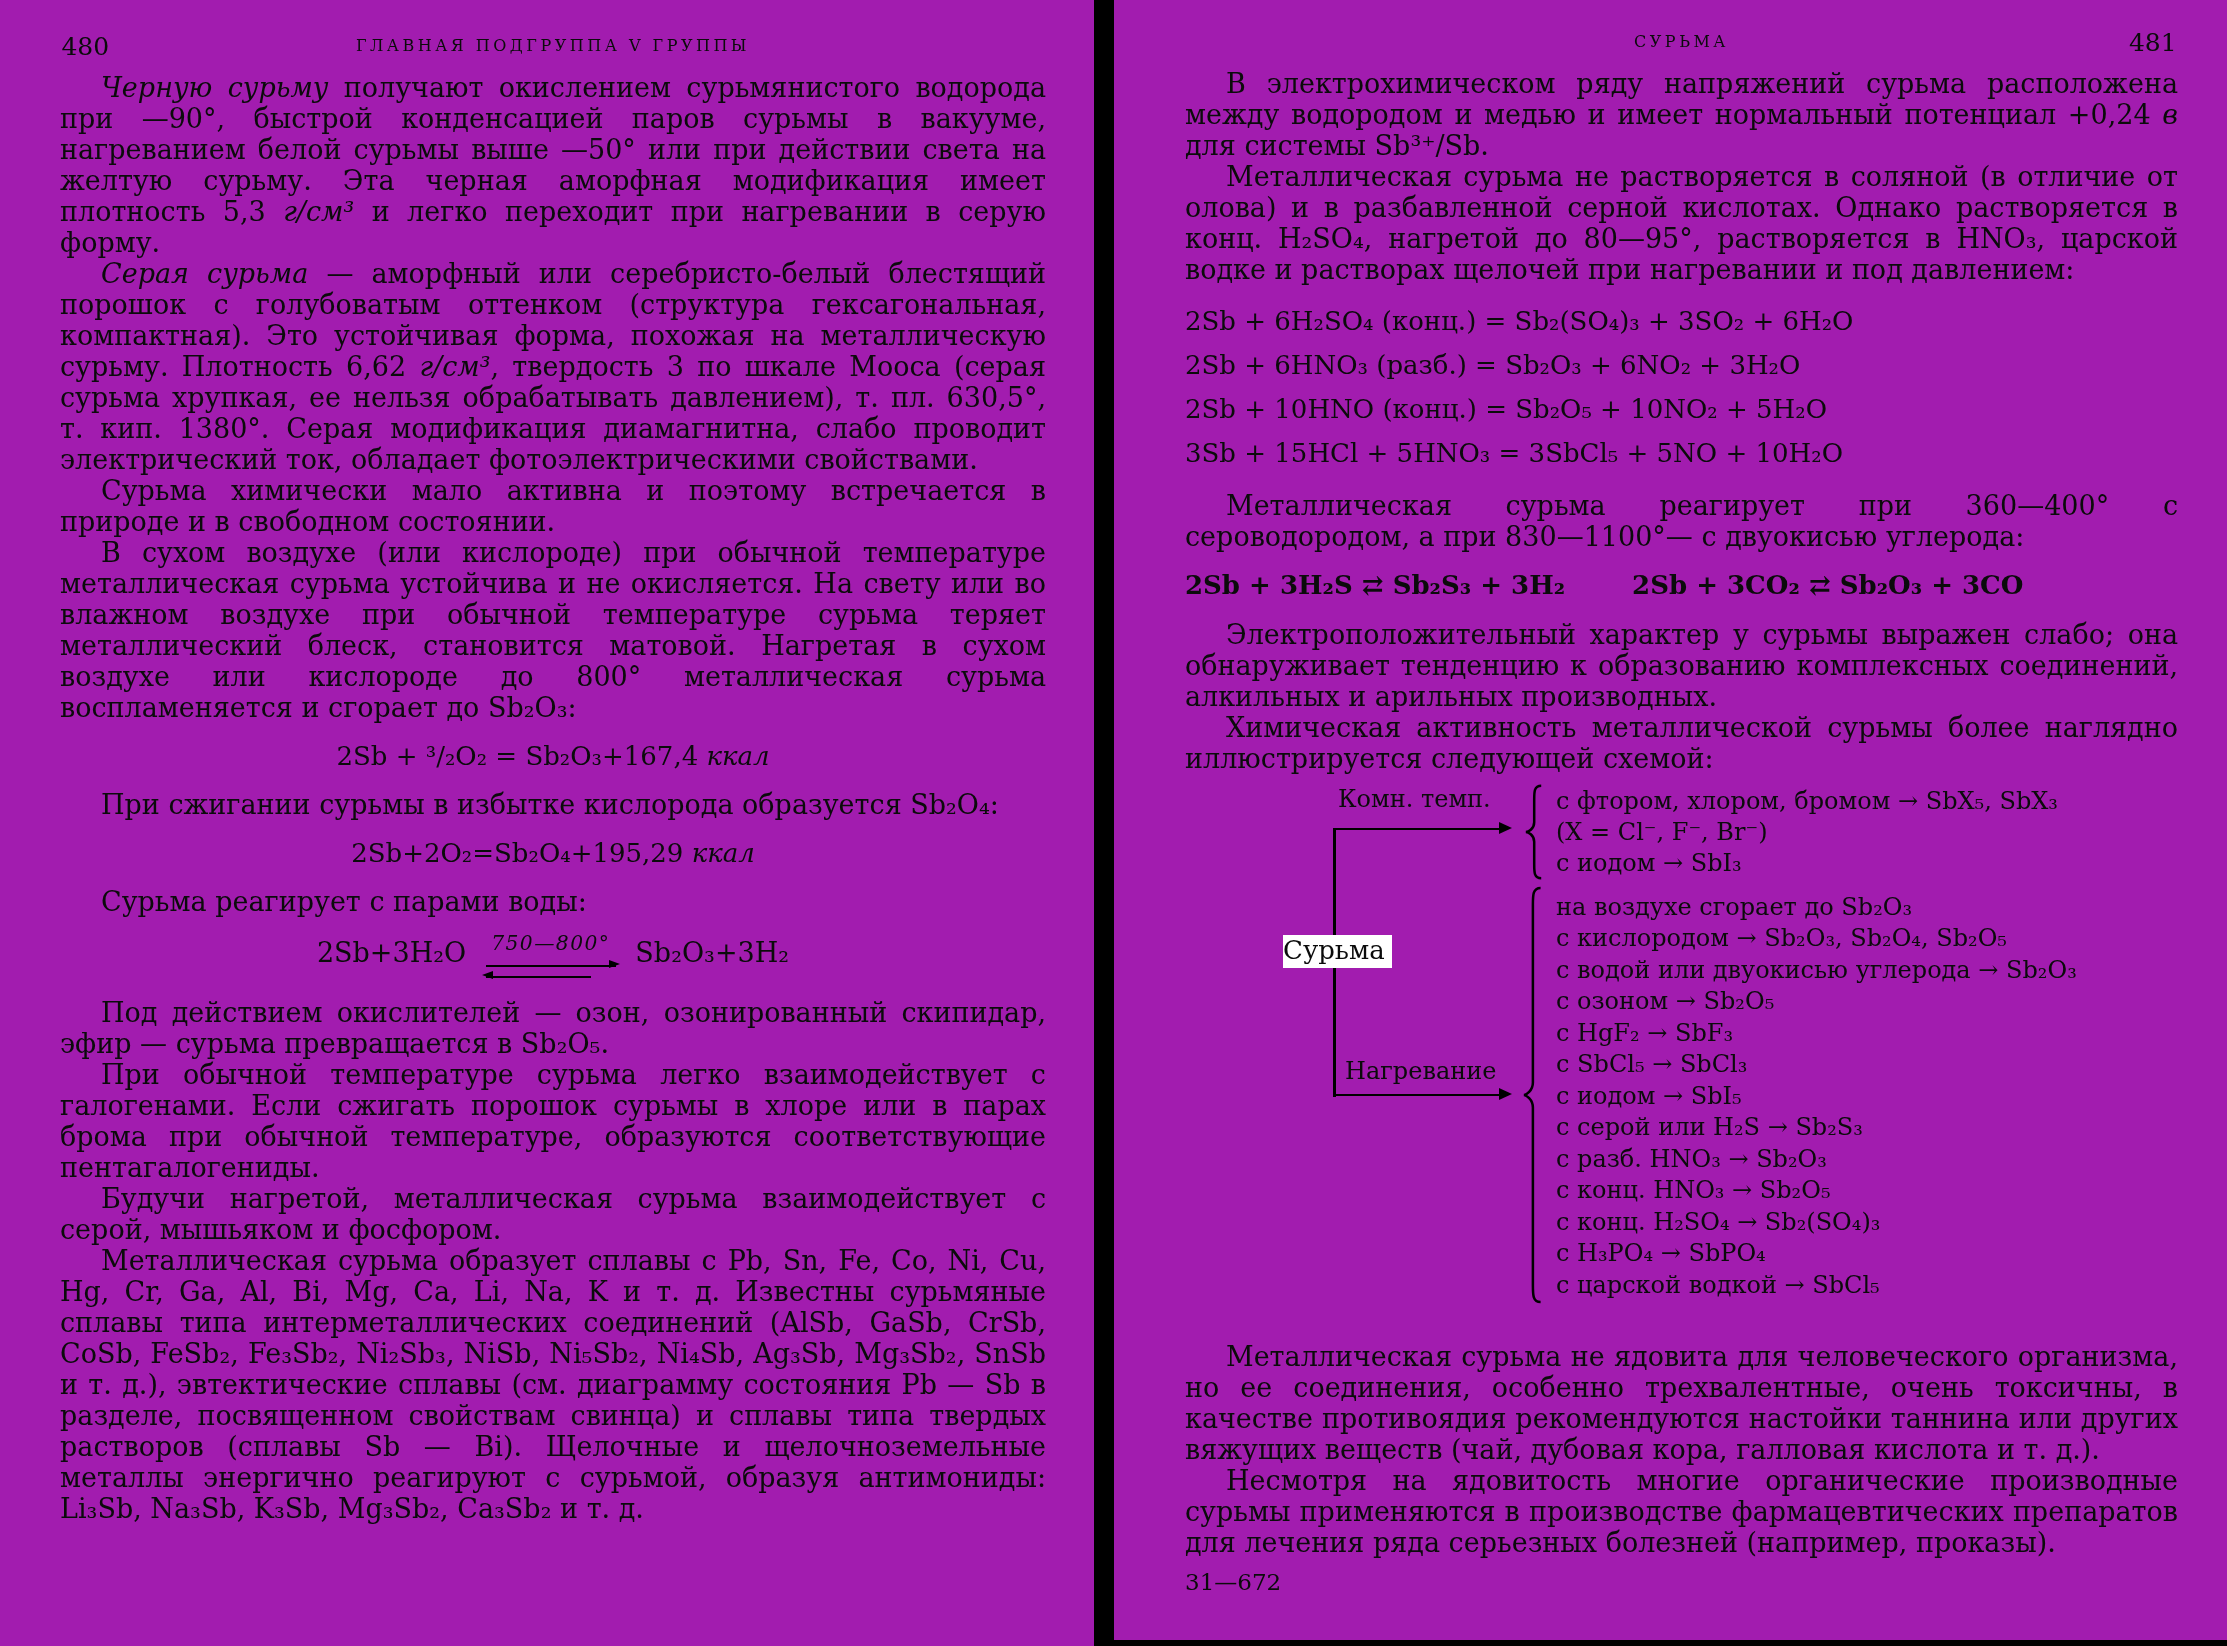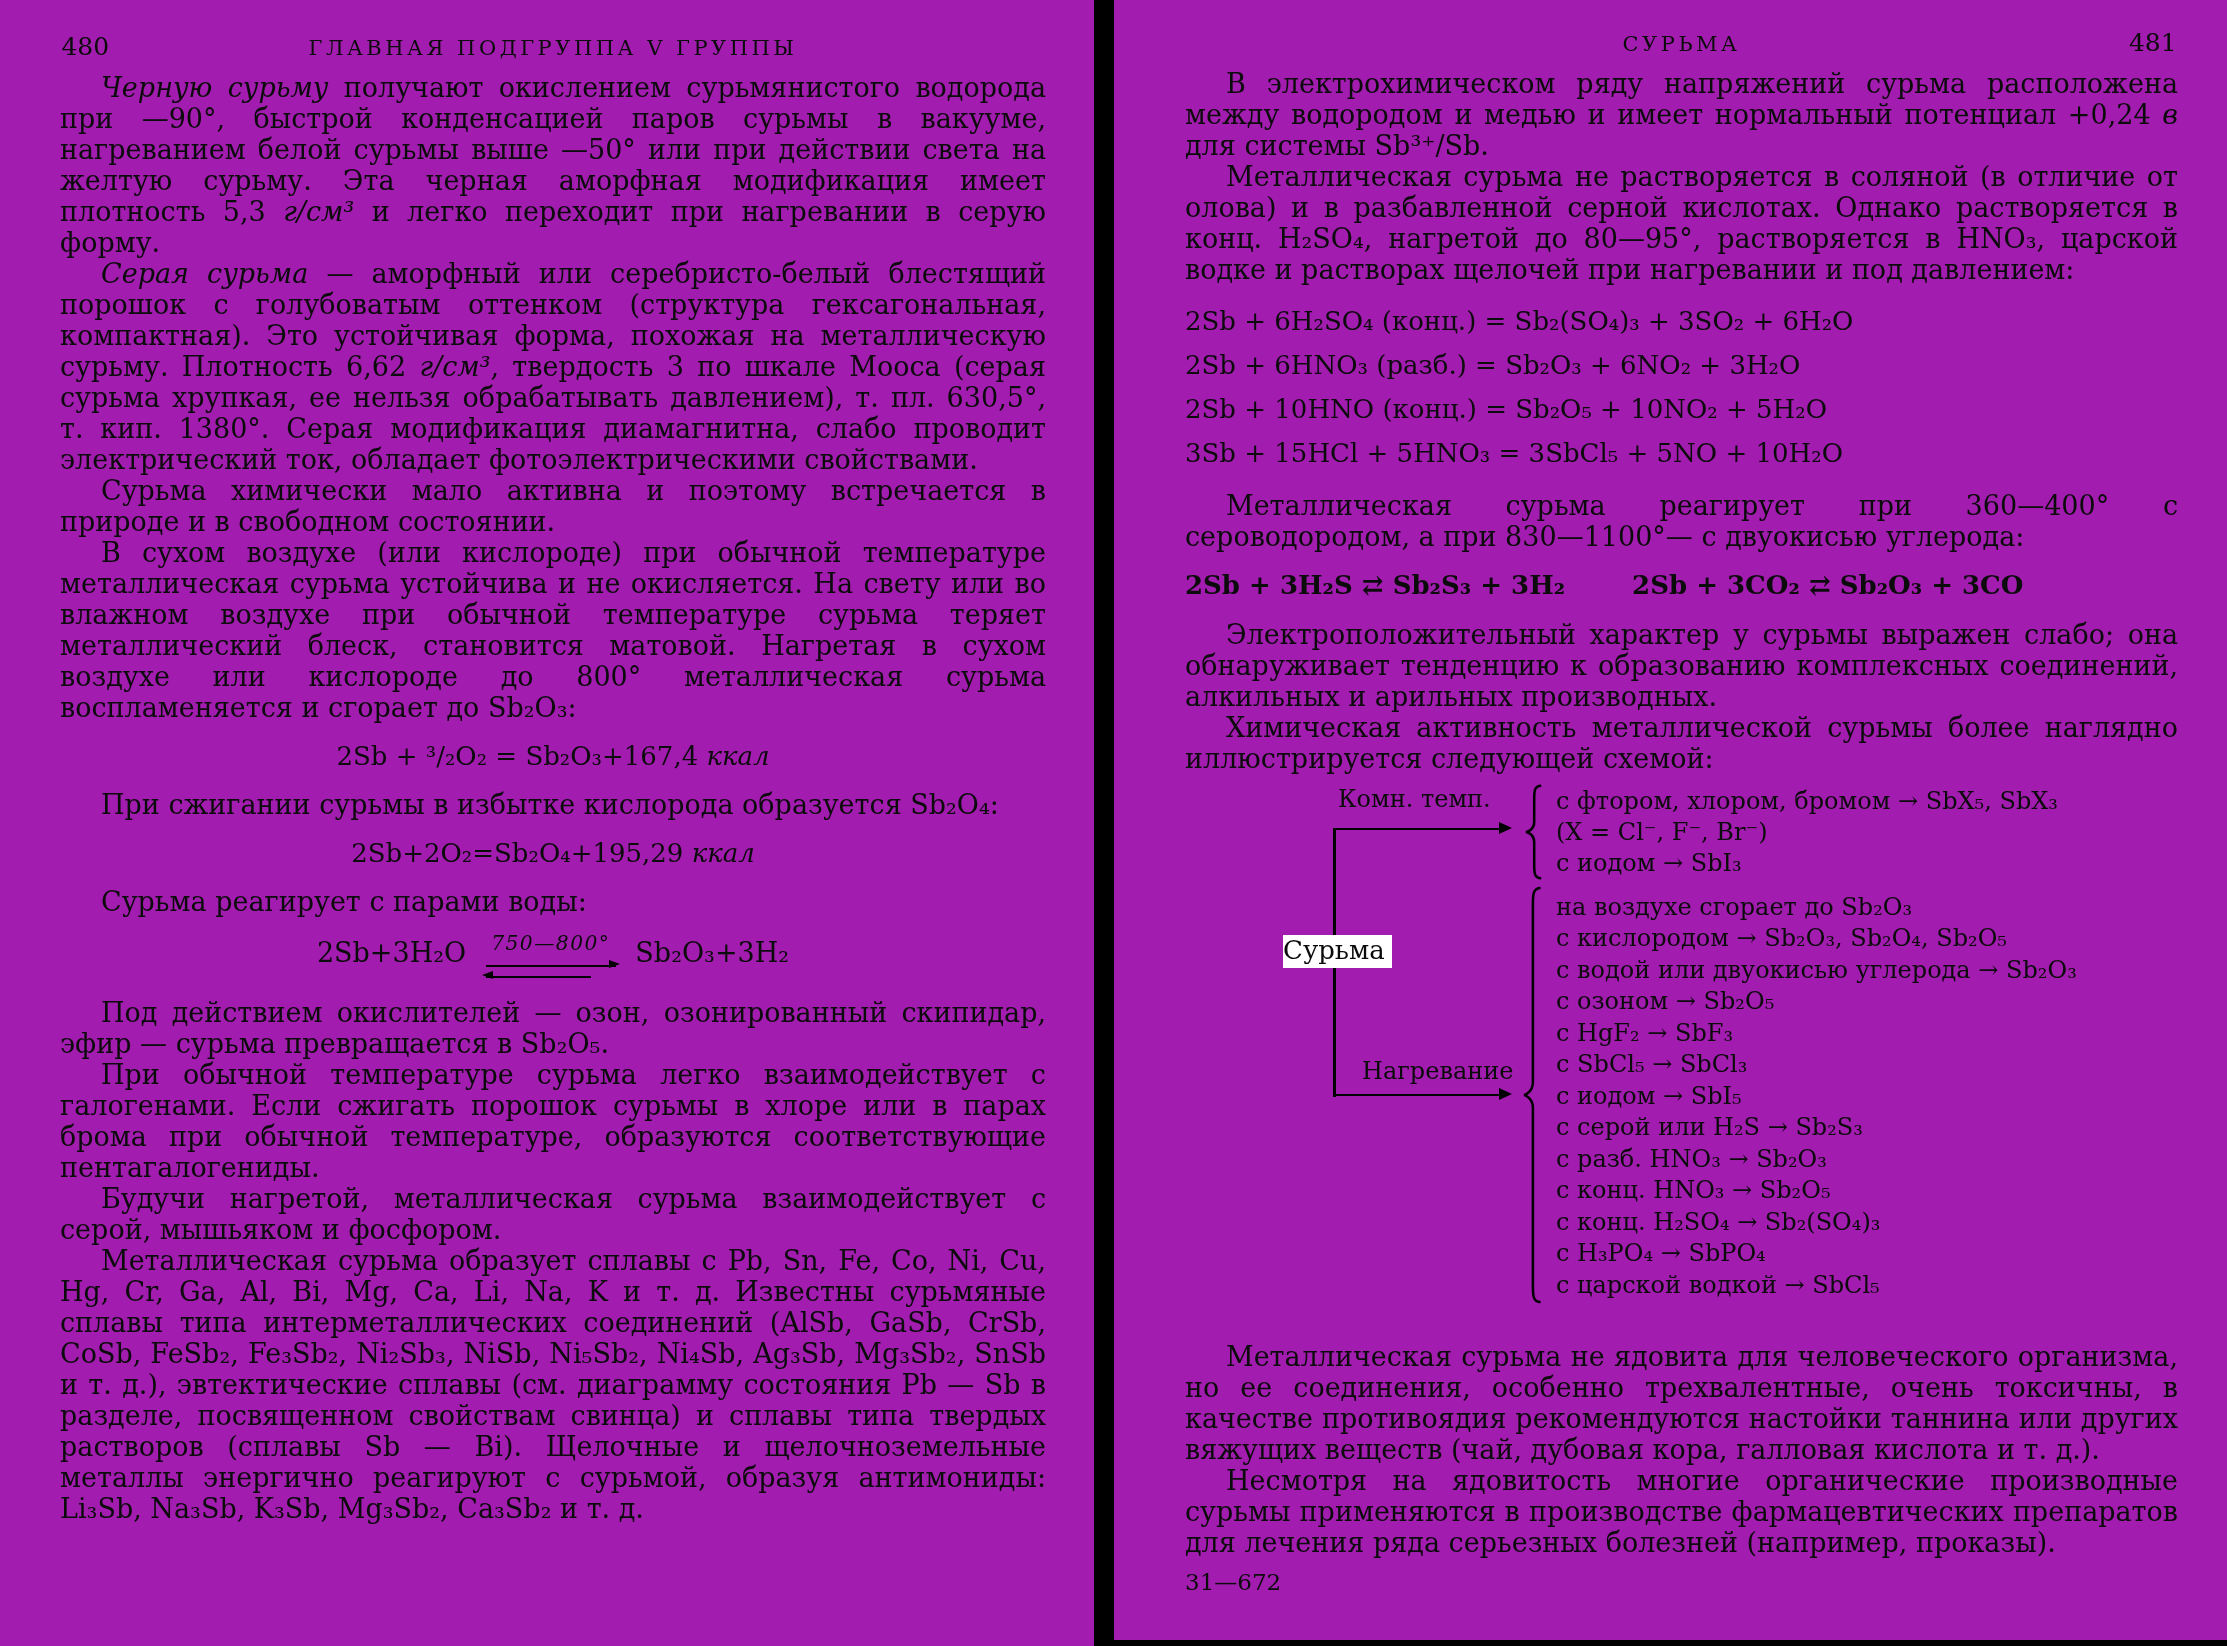--- a/index.html
+++ b/index.html
@@ -12,21 +12,21 @@
 
   .page { position:absolute; }
   .page.left  { left:60px;  top:29px; width:986px; }
   .page.right { left:1185px; top:25px; width:993px; }
 
   .phead { position:relative; height:43px; }
   .pnum  { position:absolute; top:2.8px; font-size:25px; }
   .page.left  .pnum { left:1.4px; }
   .page.right .pnum { right:1.4px; }
   .ptitle { position:absolute; left:0; right:0; top:7px; text-align:center;
-            font-size:21px; letter-spacing:3.5px; }
+            font-size:16px; letter-spacing:3.5px; }
 
   .pbody { font-size:27px; line-height:31px; text-align:justify; hyphens:auto; }
   .para  { margin:0; text-indent:41px; }
   .para i, .eq i { font-style:italic; }
 
   .eq { text-align:center; margin:17px 0; font-size:26px; line-height:32px; }
   .eq-group { margin:14px 0 15.4px; text-align:left; font-size:26px; }
   .eq-line  { line-height:44px; }
   .eq-pair  { font-weight:bold; display:flex; justify-content:flex-start; gap:67px;
               margin:18px 0; font-size:26px; }
@@ -113,21 +113,21 @@
           <span>2Sb + 3H₂S ⇄ Sb₂S₃ + 3H₂</span>
           <span>2Sb + 3CO₂ ⇄ Sb₂O₃ + 3CO</span>
         </div>
         <p class="para"><span>Электроположительный характер у сурьмы выражен слабо; она обнаруживает тенденцию к образованию комплексных соединений, алкильных и арильных производных.</span></p>
         <p class="para"><span>Химическая активность металлической сурьмы более наглядно иллюстрируется следующей схемой:</span></p>
   <div class="schema">
     <div class="schema-label" style="left:153px; top:5.6px;">Комн. темп.</div>
     <div class="harrow" style="left:148px; top:49px; width:168px;"></div>
     <div class="vline" style="left:148px; top:49px; height:269px;"></div>
     <div class="schema-label substance" style="left:98px; top:156px;">Сурьма</div>
-    <div class="schema-label" style="left:177px; top:277px;">Нагревание</div>
+    <div class="schema-label" style="left:160px; top:277px;">Нагревание</div>
     <div class="harrow" style="left:148px; top:315px; width:168px;"></div>
 
     <svg class="brace" style="left:338px; top:4.2px;" width="21" height="98" viewBox="0 0 30 140">
       <path d="M 26 4 C 16 4 16 12 16 24 L 16 56 C 16 66 7 70 4 70 C 7 70 16 74 16 84 L 16 116 C 16 128 16 136 26 136" fill="none" stroke="#000" stroke-width="3.6"></path>
     </svg>
     <div class="schema-items items1" style="left:371px; top:7px;">
             <div class="schema-item">с фтором, хлором, бромом → SbX₅, SbX₃</div>
             <div class="schema-item">(X = Cl⁻, F⁻, Br⁻)</div>
             <div class="schema-item">с иодом → SbI₃</div>
           </div>

